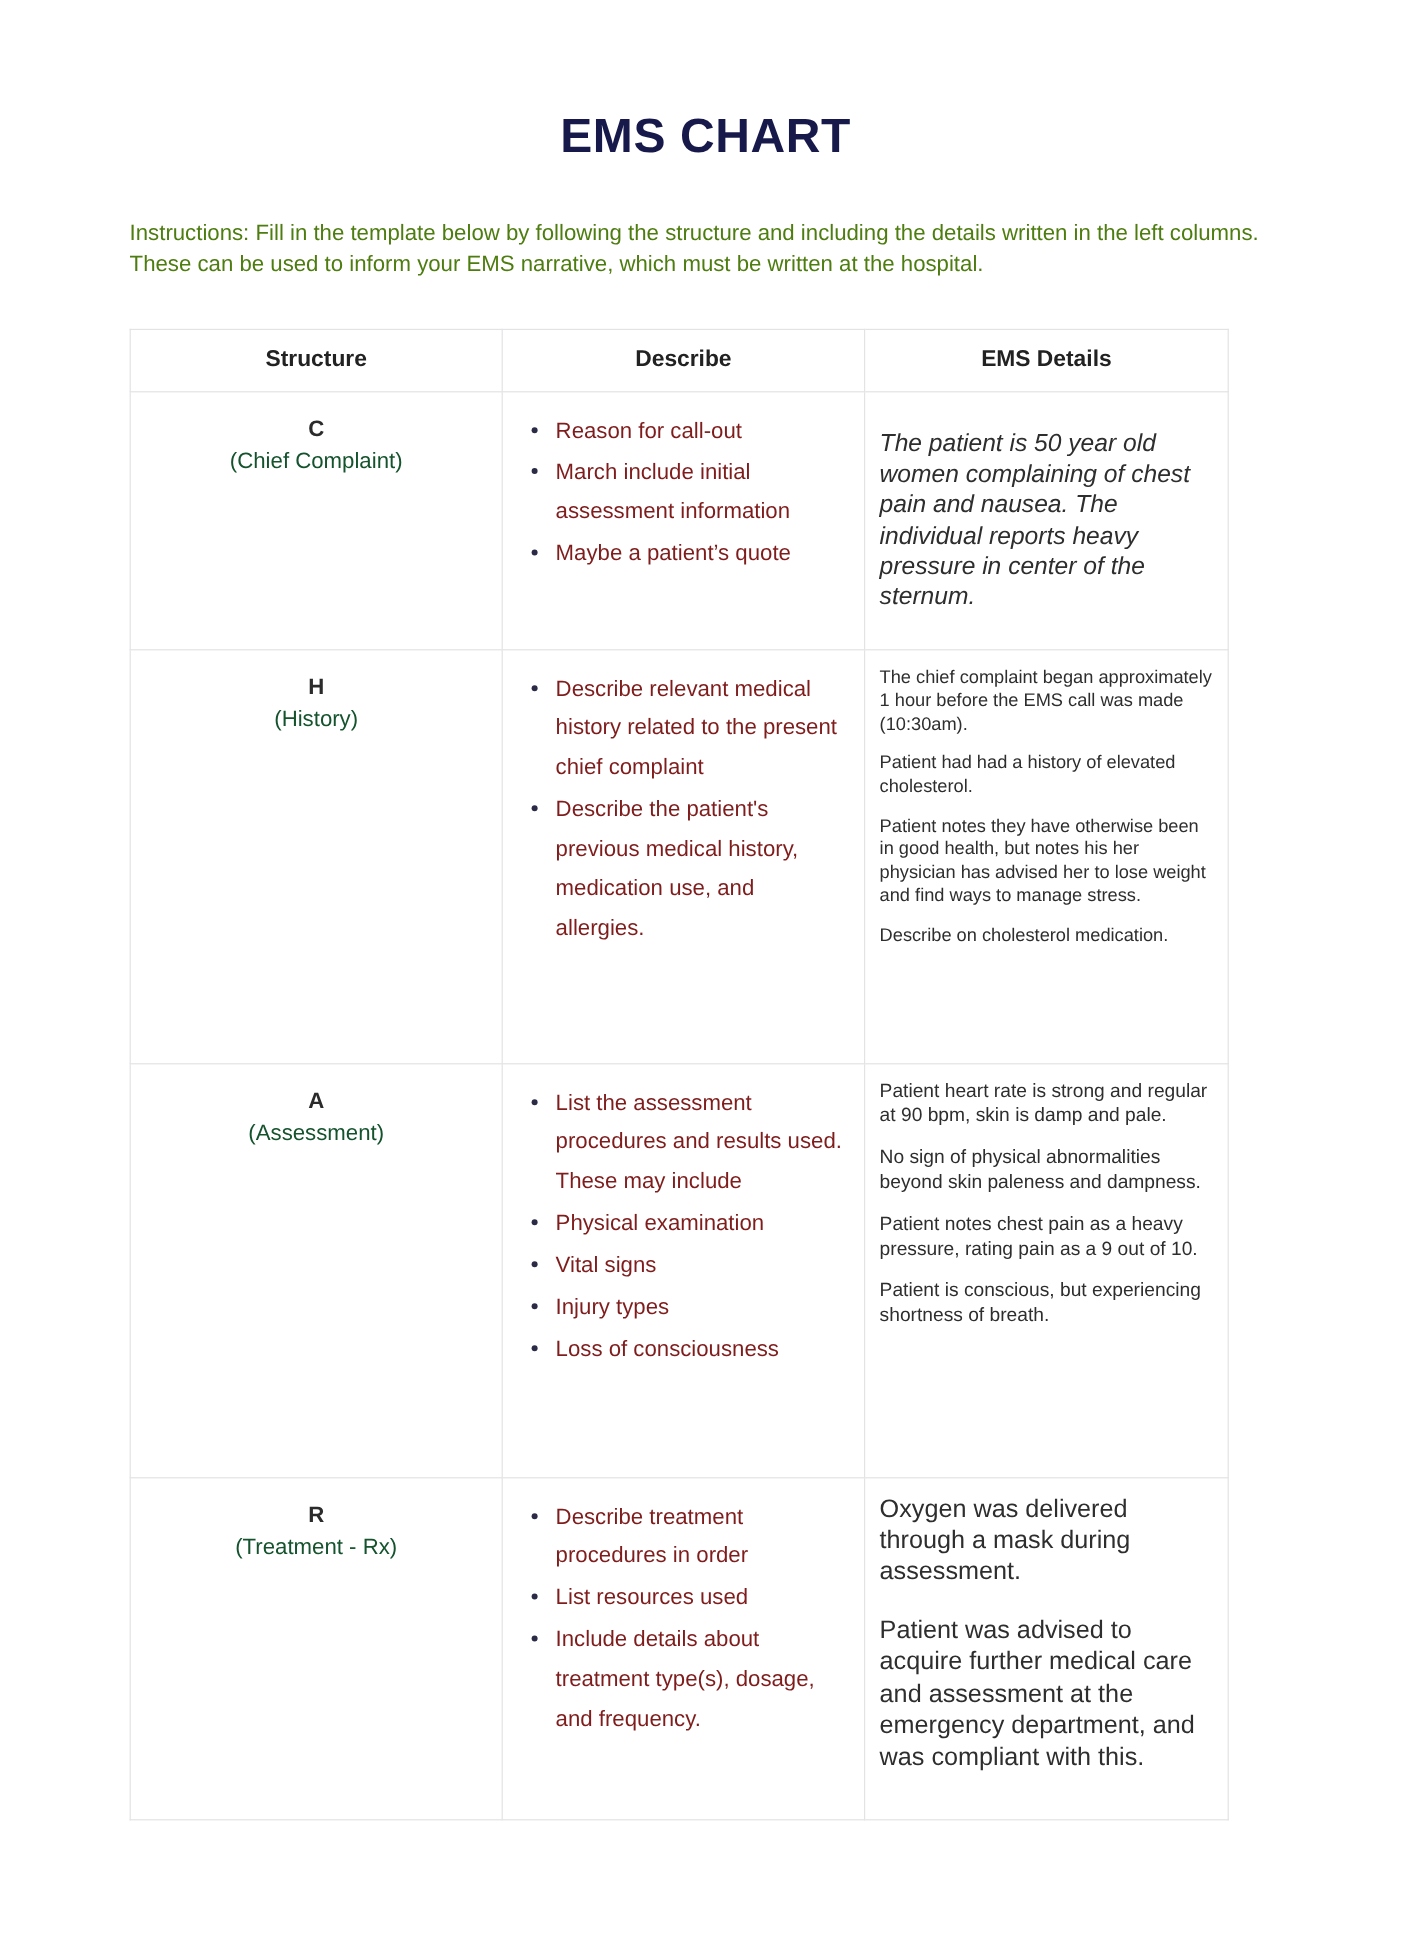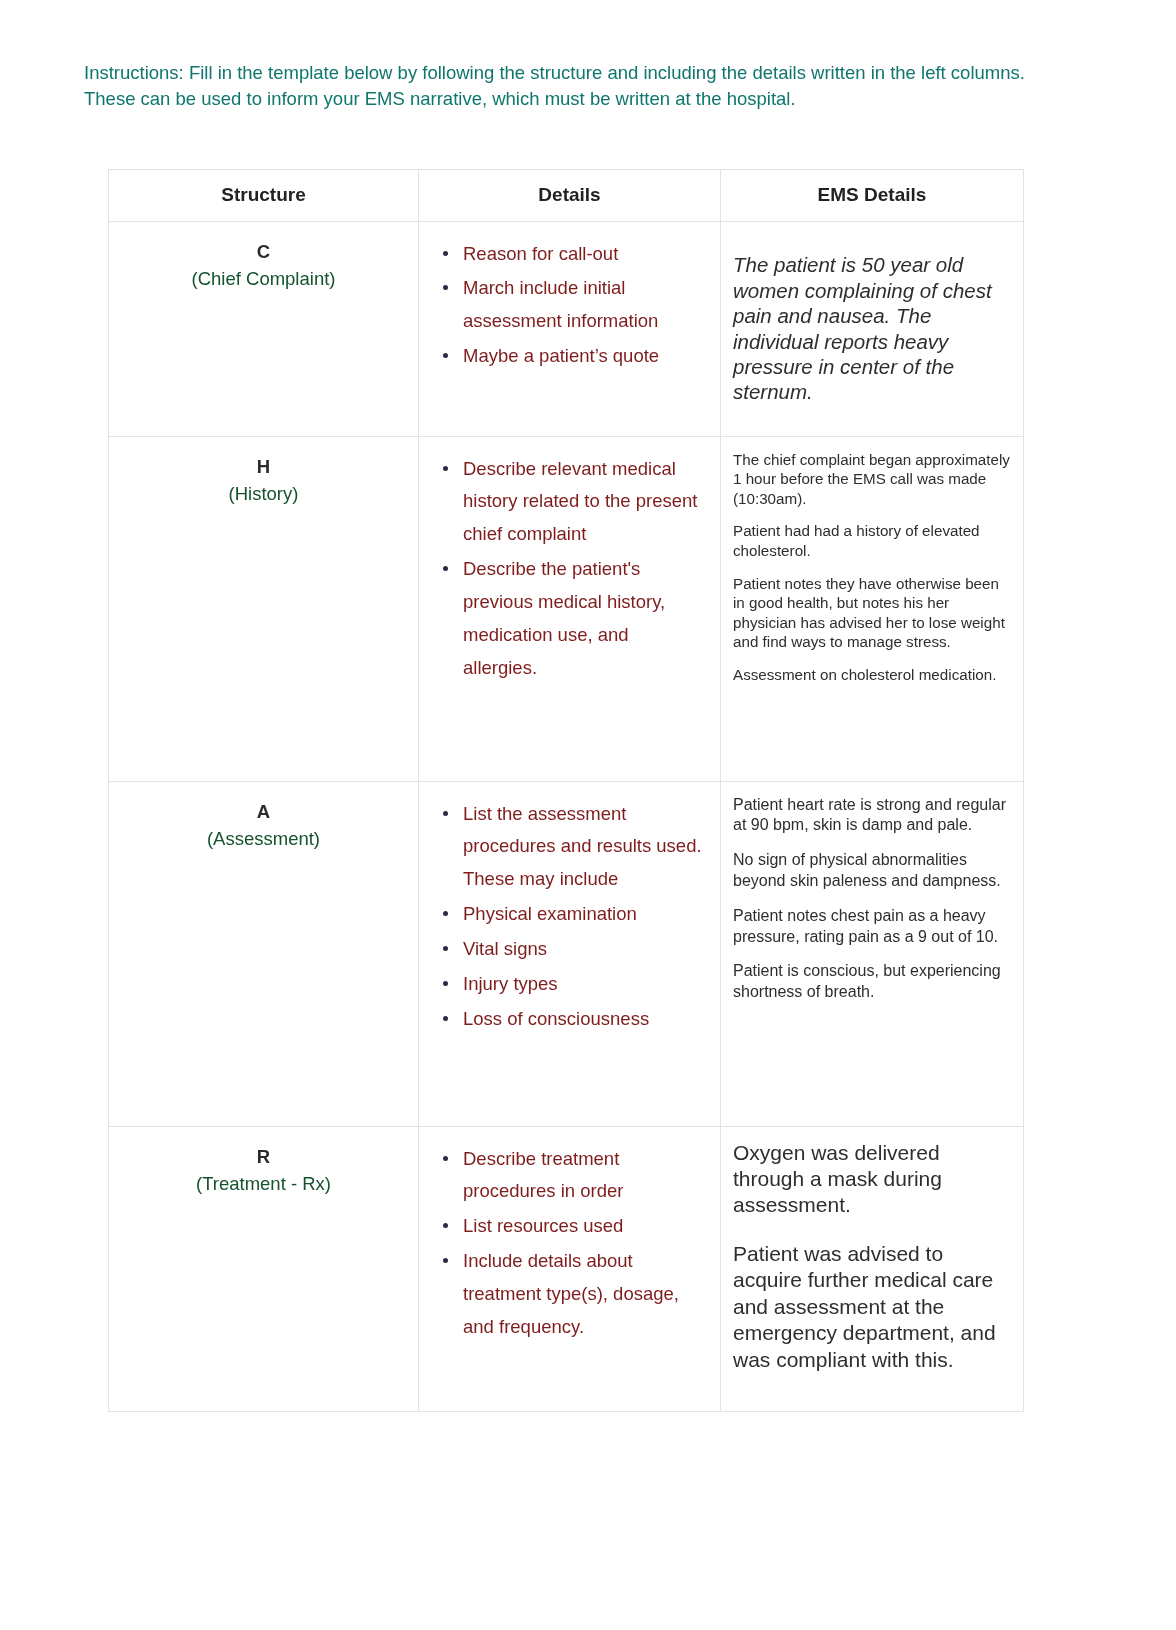--- a/index.html
+++ b/index.html
@@ -27,25 +27,25 @@
     text-align: center;
     font-size: 40px;
     font-weight: bold;
     color: #17194a;
     letter-spacing: 0.5px;
     margin: 0;
     padding-top: 92px;
   }
 
   .instructions {
-    margin: 16px;
-    padding: 44px 108px 0 68px;
+    margin: 0;
+    padding: 44px 108px 0 108px;
     font-size: 18.5px;
     line-height: 1.42;
-    color: #0f766e;
+    color: #4d7c0f;
     max-width: 960px;
   }
 
   .table-wrap {
     padding: 40px 63px 0 108px;
   }
 
   table.ems-table {
     width: 915px;
     border-collapse: collapse;
@@ -156,34 +156,35 @@
   tr.row-c  td { height: 182px; }
   tr.row-h  td { height: 312px; }
   tr.row-a  td { height: 312px; }
   tr.row-r  td { height: 252px; }
 </style>
 </head>
 <body>
 
 <div class="page">
 
+  <h1 class="doc-title">EMS CHART</h1>
 
   <p class="instructions">Instructions: Fill in the template below by following the structure and including the details written in the left columns. These can be used to inform your EMS narrative, which must be written at the hospital.</p>
 
   <div class="table-wrap">
     <table class="ems-table">
       <colgroup>
         <col class="c-structure">
         <col class="c-details">
         <col class="c-ems">
       </colgroup>
       <thead>
         <tr>
           <th>Structure</th>
-          <th>Details</th>
+          <th>Describe</th>
           <th>EMS Details</th>
         </tr>
       </thead>
       <tbody>
 
         <tr class="row-c">
           <td class="structure-cell">
             <div class="struct-letter">C</div>
             <div class="struct-name">(Chief Complaint)</div>
           </td>
@@ -207,21 +208,21 @@
           <td class="details-cell">
             <ul class="details-list">
               <li>Describe relevant medical history related to the present chief complaint</li>
               <li>Describe the patient's previous medical history, medication use, and allergies.</li>
             </ul>
           </td>
           <td class="ems-cell ems-size-sm">
             <p class="ems-para">The chief complaint began approximately 1 hour before the EMS call was made (10:30am).</p>
             <p class="ems-para">Patient had had a history of elevated cholesterol.</p>
             <p class="ems-para">Patient notes they have otherwise been in good health, but notes his her physician has advised her to lose weight and find ways to manage stress.</p>
-            <p class="ems-para">Assessment on cholesterol medication.</p>
+            <p class="ems-para">Describe on cholesterol medication.</p>
           </td>
         </tr>
 
         <tr class="row-a">
           <td class="structure-cell">
             <div class="struct-letter">A</div>
             <div class="struct-name">(Assessment)</div>
           </td>
           <td class="details-cell">
             <ul class="details-list">

